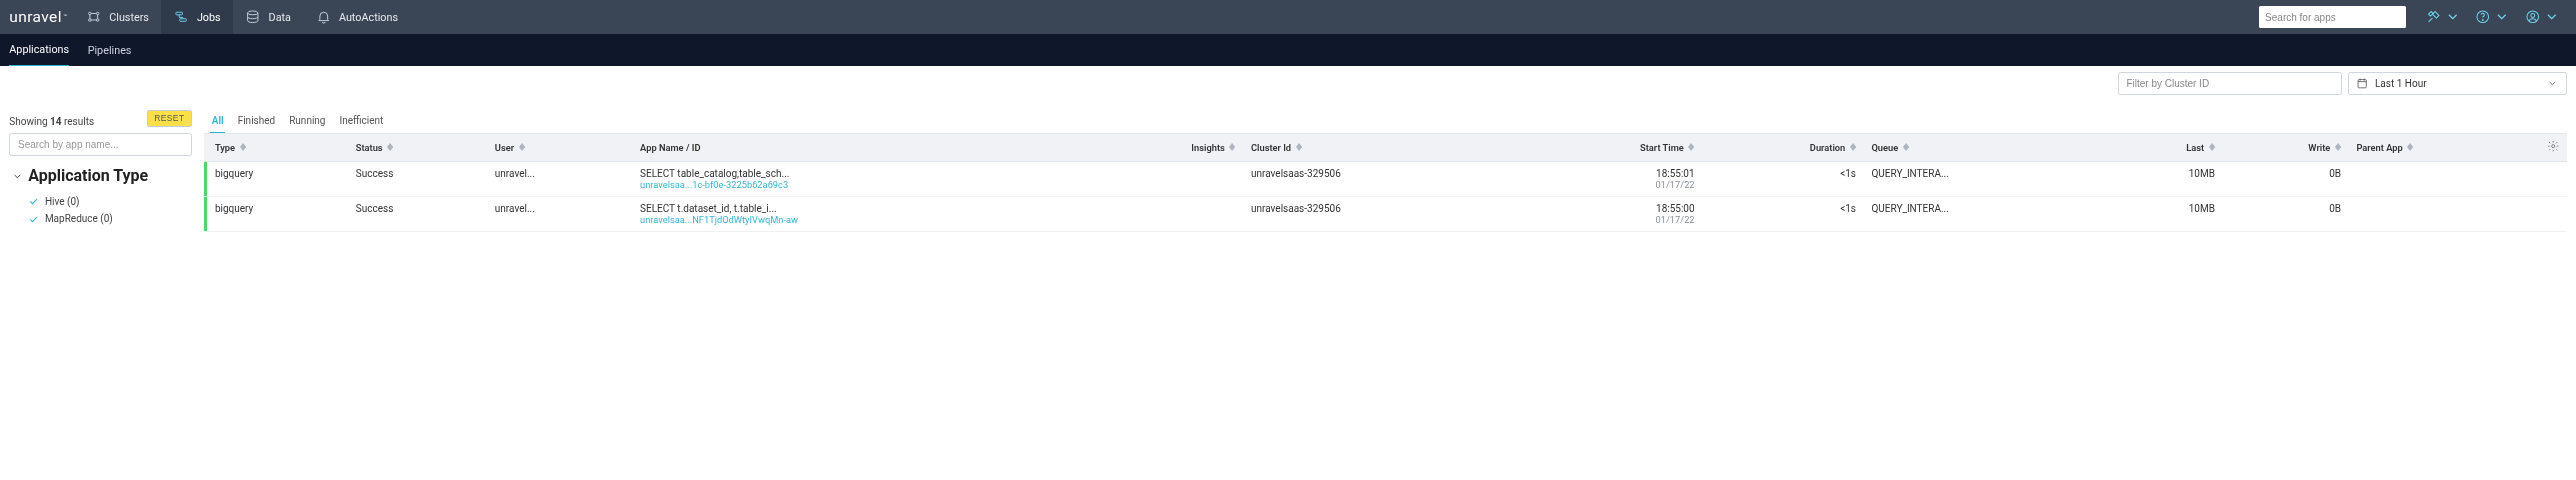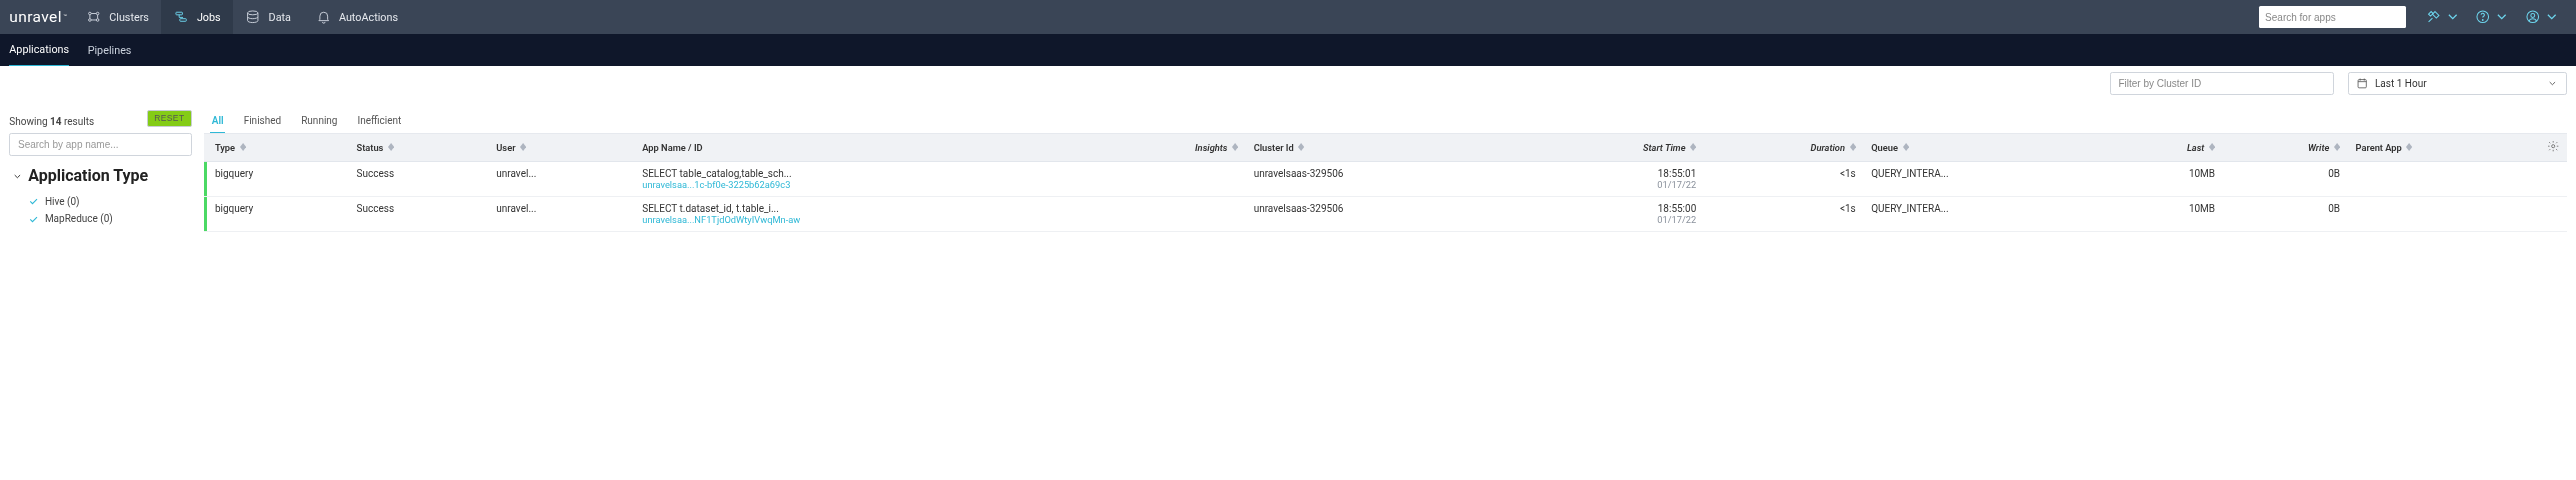--- a/index.html
+++ b/index.html
@@ -21,51 +21,51 @@
 .top-icon { display: flex; align-items: center; gap: 3.1px; padding: 0 7.7px; color: #6dd5ed; cursor: pointer; }
 .top-icon svg { width: 15.5px; height: 15.5px; stroke: #6dd5ed; fill: none; }
 .caret { width: 7.7px; height: 7.7px; stroke: #6dd5ed; }
 
 
 .subnav { background: #0f172a; height: 32px; display: flex; align-items: center; padding: 0 9.3px; gap: 18.6px; }
 .subnav-item { color: #cbd2dd; font-size: 10.8px; padding: 8.5px 0; cursor: pointer; }
 .subnav-item.active { color: #fff; border-bottom: 1.5px solid #2eb8d6; }
 
 
-.filterbar { display: flex; justify-content: flex-end; align-items: center; padding: 6.2px 9.3px; gap: 14px; border-bottom: 0.8px solid #fff; margin-left: 20px; }
+.filterbar { display: flex; justify-content: flex-end; align-items: center; padding: 6.2px 9.3px; gap: 6px; border-bottom: 0.8px solid #fff; margin-left: 20px; }
 .cluster-filter { border: 0.8px solid #d0d5dc; border-radius: 2.3px; height: 23px; width: 224px; padding: 0 7.7px; font-size: 10px; color: #555; }
 .cluster-filter::placeholder { color: #888; }
 .time-picker { border: 0.8px solid #d0d5dc; border-radius: 2.3px; height: 23px; width: 219px; display: flex; align-items: center; padding: 0 7.7px; cursor: pointer; gap: 6.2px; }
 .time-picker svg.cal { width: 12.4px; height: 12.4px; stroke: #555; fill: none; }
 .time-picker .tlabel { flex: 1; color: #333; font-size: 10px; }
 .time-picker svg.chev { width: 10.8px; height: 10.8px; stroke: #555; fill: none; }
 
 
 .body-row { display: flex; }
 .sidebar { width: 201px; padding: 7.7px 9.3px; border-right: 0; }
 .showing { font-size: 10px; color: #444; display: flex; align-items: flex-end; justify-content: space-between; margin-bottom: 6px; }
 .showing b { font-weight: 700; }
-.reset-btn { font-size: 8.5px; color: #555; border: 0.8px solid #c8cdd4; background: #84cc16; padding: 2.3px 6.2px; border-radius: 2px; cursor: pointer; letter-spacing: 0.4px; }
+.reset-btn { font-size: 8.5px; color: #555; border: 0.8px solid #c8cdd4; background: #fde047; padding: 2.3px 6.2px; border-radius: 2px; cursor: pointer; letter-spacing: 0.4px; }
 .app-search { width: 100%; border: 0.8px solid #d0d5dc; border-radius: 2.3px; height: 23px; padding: 0 7.7px; font-size: 10px; margin-bottom: 10.8px; }
 .app-search::placeholder { color: #999; }
 .facet-head { display: flex; align-items: center; gap: 5px; font-weight: 700; color: #222; font-size: 16px; margin-bottom: 7.7px; margin-left: 3.1px; cursor: pointer; }
 .facet-head svg { width: 10.8px; height: 10.8px; stroke: #222; fill: none; }
 .facet-item { display: flex; align-items: center; gap: 6.2px; padding: 3.1px 0 3.1px 18.6px; color: #444; font-size: 10px; }
 .facet-item svg { width: 10.8px; height: 10.8px; stroke: #2eb8d6; fill: none; stroke-width: 2.5; }
 
 
 .main { flex: 1; padding: 0 9.3px 0 3.1px; }
-.tabs-row { display: flex; gap: 17px; padding: 7.7px 6.2px 0 6.2px; border-bottom: 0.8px solid #e6e9ee; }
+.tabs-row { display: flex; gap: 11px; padding: 7.7px 6.2px 0 6.2px; border-bottom: 0.8px solid #e6e9ee; }
 .tab { font-size: 10px; color: #555; padding: 4.6px 1.5px 6.2px 1.5px; cursor: pointer; }
 .tab.active { color: #2eb8d6; border-bottom: 1.5px solid #2eb8d6; font-weight: 600; }
 
 
 .tbl { width: 100%; border-collapse: collapse; }
 .tbl thead th { background: #f0f2f5; text-align: left; font-weight: 600; font-size: 9.3px; color: #333; padding: 6.2px 7.7px; border-bottom: 0.8px solid #e2e6ec; white-space: nowrap; }
-.tbl thead th.right { text-align: right; font-style: italic; }
+.tbl thead th.right { text-align: right; }
 .sort { display: inline-flex; flex-direction: column; margin-left: 4.6px; vertical-align: middle; }
 .sort svg { width: 6.2px; height: 3.9px; fill: #aeb5c0; }
 .tbl tbody td { padding: 6.2px 7.7px; font-size: 10px; color: #333; border-bottom: 0.8px solid #eef0f3; vertical-align: top; white-space: nowrap; }
 .tbl tbody tr { position: relative; }
 .row-accent { width: 3.1px; background: #4bd964; padding: 0 !important; }
 .app-link { color: #2eb8d6; font-size: 9.3px; cursor: pointer; }
 .time-sub { color: #8a919c; font-size: 9.3px; }
 .gear-cell { width: 23px; text-align: center; }
 .gear-cell svg { width: 12.4px; height: 12.4px; stroke: #666; fill: none; cursor: pointer; }
 .tbl td.right { text-align: right; }

